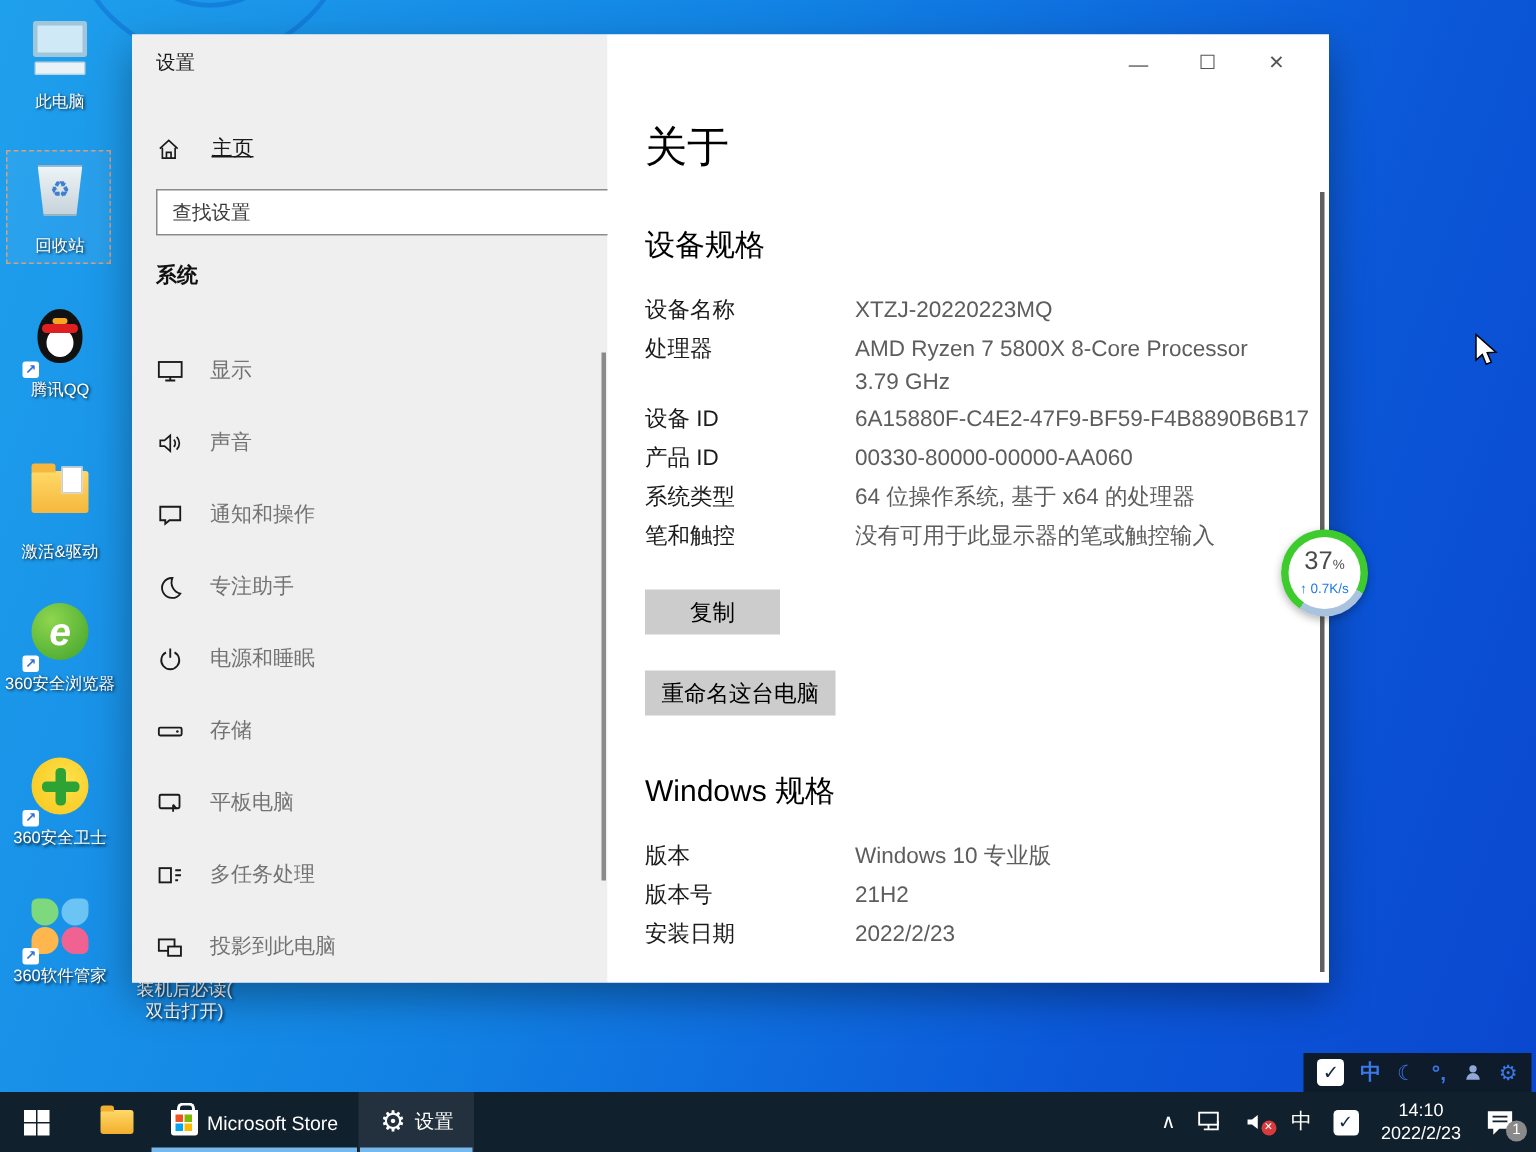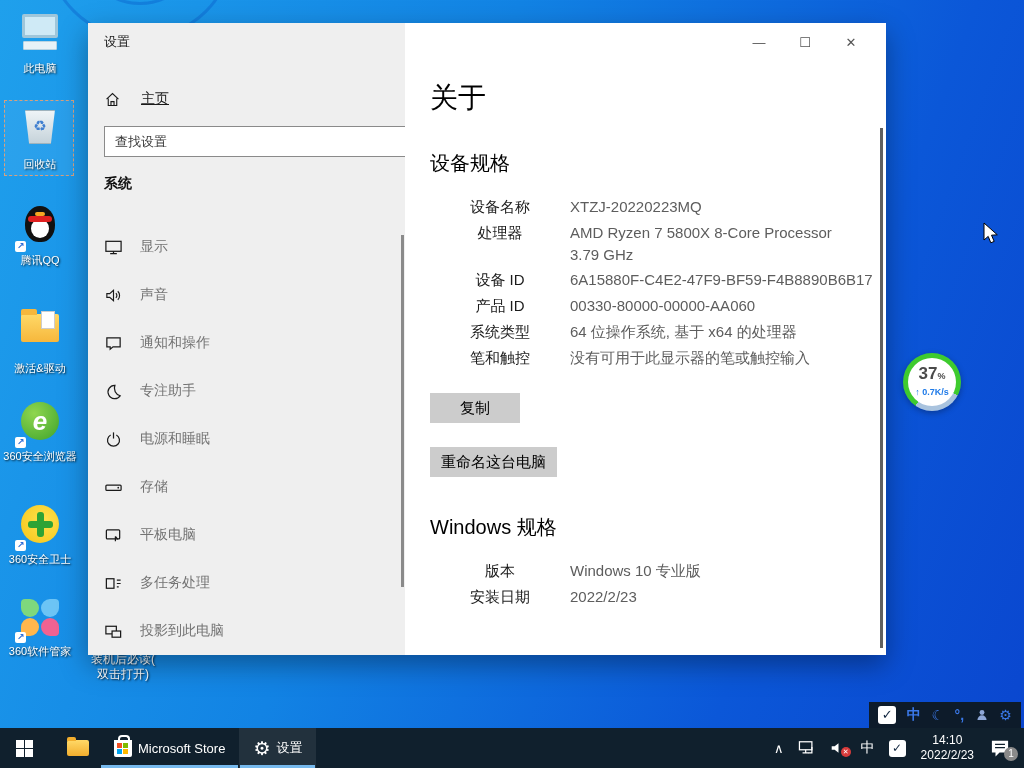--- a/index.html
+++ b/index.html
@@ -77,33 +77,33 @@
   .winctl { position:absolute; top:6px; right:12px; display:flex; }
   .winctl .btn { width:46px; height:26px; display:flex; align-items:center; justify-content:center;
                  color:#555; font-size:13px; }
   .page { padding:56px 0 0 25px; }
   .page h1 { font-size:28px; font-weight:normal; color:#000; }
   .page h2 { font-size:20px; font-weight:normal; color:#000; }
   .h2-dev { margin-top:33px; }
   .h2-win { margin-top:37px; }
   .rows { margin-top:21px; }
   .row { display:flex; font-size:15px; line-height:18px; margin-bottom:8px; }
-  .row .rl { width:140px; color:#1b1b1b; flex:none;text-align:center; }
+  .row .rl { width:140px; color:#1b1b1b; flex:none; }
   .row .rv { color:#5d5d5d; }
   .rv2 { color:#5d5d5d; font-size:15px; margin:-4px 0 8px 140px; }
   .gbtn { background:#cccccc; border:none; color:#000; font-size:15px; font-family:Liberation Mono, monospace;
           padding:0; text-align:center; display:block; }
   .btn-copy { width:90px; height:30px; margin-top:26px; }
   .btn-rename { width:127px; height:30px; margin-top:24px; }
   .ct-scroll { position:absolute; right:3px; top:105px; width:3px; height:520px; background:#606060; }
 
   
-  #widget { position:absolute; left:903px; top:353px; width:58px; height:58px; border-radius:50%;
+  #widget { position:absolute; left:854px; top:353px; width:58px; height:58px; border-radius:50%;
             background:conic-gradient(from 215deg,#3ecb2e 0 73%,#a9c3de 73% 100%);
-            box-shadow:0 2px 6px rgba(0,0,0,.3);font-weight:bold; }
+            box-shadow:0 2px 6px rgba(0,0,0,.3); }
   #widget .inner { position:absolute; left:5px; top:5px; width:48px; height:48px; border-radius:50%;
             background:#fff; text-align:center; }
   #widget .pct { font-size:17px; color:#4a4a4a; margin-top:7px; line-height:17px; }
   #widget .pct small { font-size:9px; }
   #widget .spd { font-size:9px; color:#1e7ae8; margin-top:2px; }
 
   
   #imebar { position:absolute; left:869px; top:702px; width:152px; height:26px; background:#0d1b2a;
             display:flex; align-items:center; justify-content:space-around; padding:0 4px; }
   .ime-pen { width:18px; height:18px; background:#fff; border-radius:3px; color:#10253f; font-size:13px;
@@ -385,20 +385,24 @@
         <button class="gbtn btn-copy">复制</button>
         <button class="gbtn btn-rename">重命名这台电脑</button>
 
         <h2 class="h2-win">Windows 规格</h2>
         <div class="rows">
           <div class="row">
             <span class="rl">版本</span>
             <span class="rv">Windows 10 专业版</span>
           </div>
           <div class="row">
+            <span class="rl">版本号</span>
+            <span class="rv">21H2</span>
+          </div>
+          <div class="row">
             <span class="rl">安装日期</span>
             <span class="rv">2022/2/23</span>
           </div>
 
         </div>
       </div>
 
       <div class="ct-scroll"></div>
     </div>
   </div>

